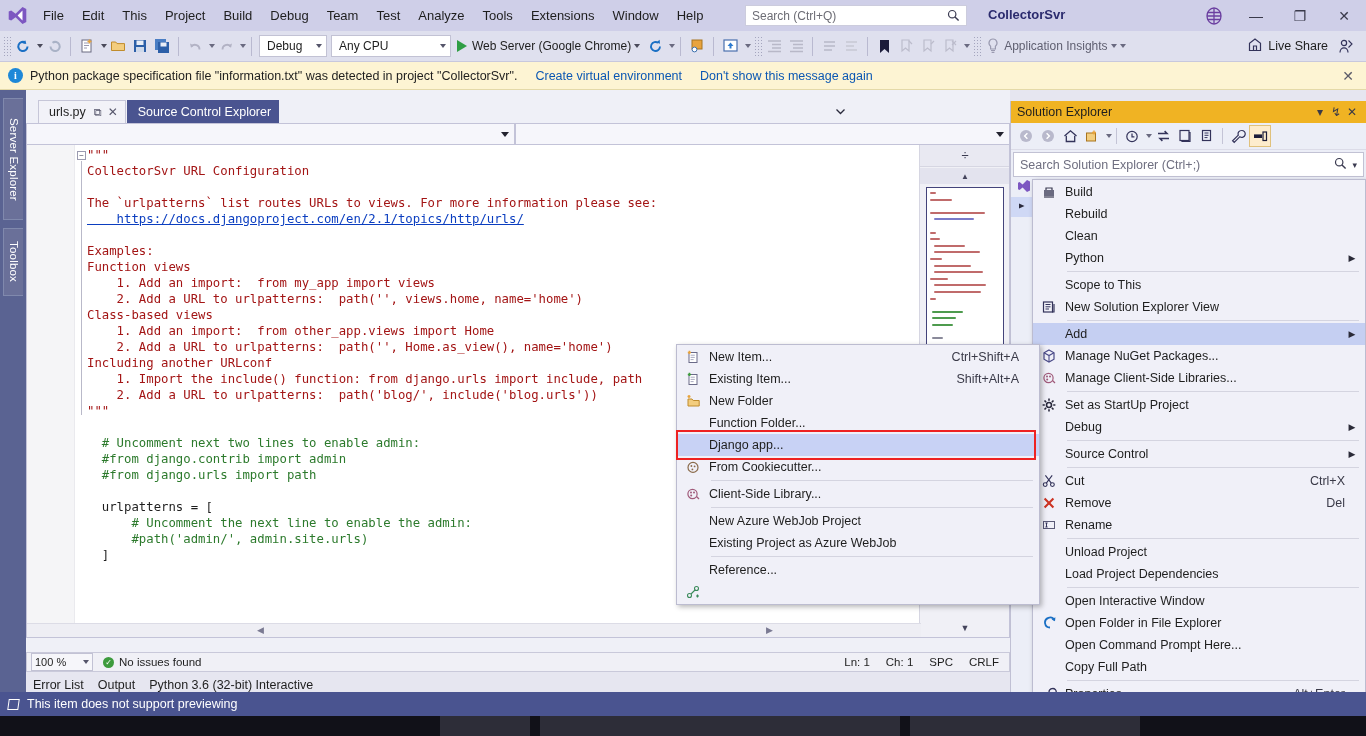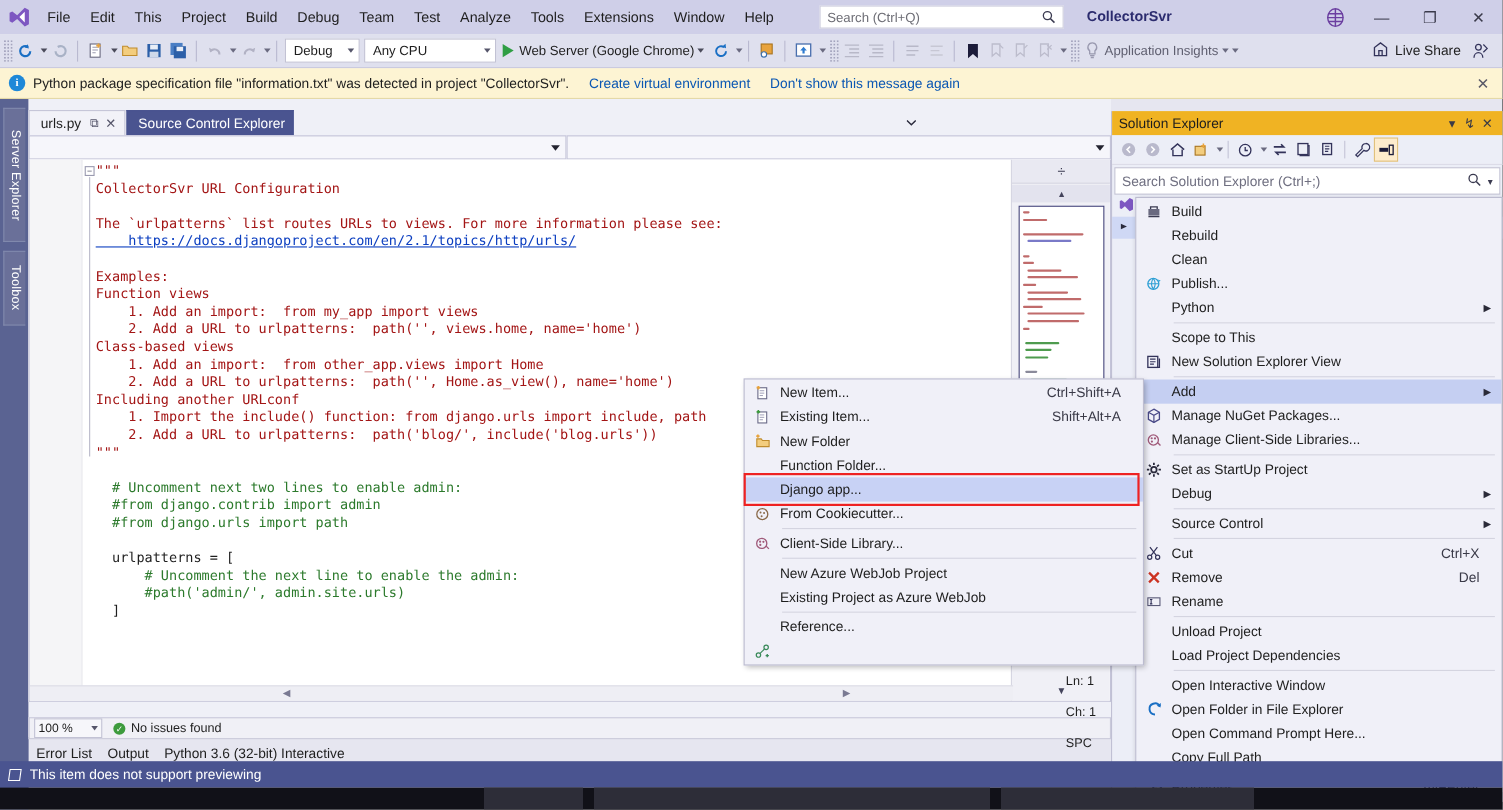--- a/index.html
+++ b/index.html
@@ -88,21 +88,21 @@
   }
   .vtab.a{ top:8px; height:122px; }
   .vtab.b{ top:138px; height:68px; }
 
   
   .editor-dock{
     position:absolute; left:26px; top:90px; width:984px; height:580px;
     background:#eff0f7;
   }
   .tabstrip{
-    position:absolute; left:0; top:10px; width:812px; height:23px;
+    position:absolute; left:12px; top:10px; width:812px; height:23px;
     display:flex; align-items:flex-end;
   }
   .tab{
     height:23px; display:flex; align-items:center; padding:0 7px 0 10px;
     font-size:12.5px; background:#f2f2f8; color:#1e1e1e; border:1px solid #c6c6d8;
     border-bottom:none; margin-right:1px;
   }
   .tab.inactive{ background:#4a5490; color:#ffffff; border-color:#4a5490; }
   .tab .pin{ margin-left:8px; font-size:11px; color:#55556a; }
   .tab .cls{ margin-left:6px; font-size:12px; color:#55556a; }
@@ -175,21 +175,21 @@
     position:absolute; left:26px; top:652px; width:984px; height:20px;
     background:#f0f0f6; border:1px solid #c9c9da; display:flex; align-items:center;
     font-size:11.5px; color:#1e1e1e;
   }
   .zoomsel{ width:62px; height:18px; margin-left:4px; background:#f6f6fa;
     border:1px solid #c2c2d4; display:flex; align-items:center; padding:0 3px; font-size:11px;}
   .zoomsel .arr{ margin-left:auto; width:0;height:0;border-left:3px solid transparent;
     border-right:3px solid transparent;border-top:4px solid #55556a; }
   .okdot{ width:11px;height:11px;border-radius:50%;background:#3d9b3d;color:#fff;font-size:8px;
     display:flex;align-items:center;justify-content:center; margin:0 5px 0 10px; }
-  .edstatus .pos{ margin-left:auto; display:flex; gap:16px; padding-right:10px;flex-direction:column; }
+  .edstatus .pos{ margin-left:auto; display:flex; gap:16px; padding-right:10px; }
 
   
   .bottomtabs{
     position:absolute; left:26px; top:676px; width:984px; height:24px;
     display:flex; align-items:flex-start; font-size:12.5px; color:#1e1e1e;
   }
   .btab{ padding:2px 7px; }
   .btab.on{ }
 
   
@@ -708,31 +708,20 @@
         <span class="ico"></span>
         <span class="lbl">Rebuild</span>
         <span class="sub"></span>
       </div>
       <div class="row">
         <span class="ico"></span>
         <span class="lbl">Clean</span>
         <span class="sub"></span>
       </div>
       <div class="row">
-        <span class="ico">
-          <svg width="14" height="14" viewBox="0 0 14 14">
-            <circle cx="6.5" cy="7" r="5" fill="none" stroke="#2e9fd4" stroke-width="1.2"></circle>
-            <path d="M1.5 7h10M6.5 2a9 9 0 0 1 0 10M6.5 2a9 9 0 0 0 0 10" fill="none" stroke="#2e9fd4" stroke-width="1"></path>
-            <path d="M11 3l2.2 1.2L11 5.4z" fill="#2e9fd4"></path>
-          </svg>
-        </span>
-        <span class="lbl">Publish...</span>
-        <span class="sub"></span>
-      </div>
-      <div class="row">
         <span class="ico"></span>
         <span class="lbl">Python</span>
         <span class="sub">▶</span>
       </div>
       <div class="hr"></div>
       <div class="row">
         <span class="ico"></span>
         <span class="lbl">Scope to This</span>
         <span class="sub"></span>
       </div>

